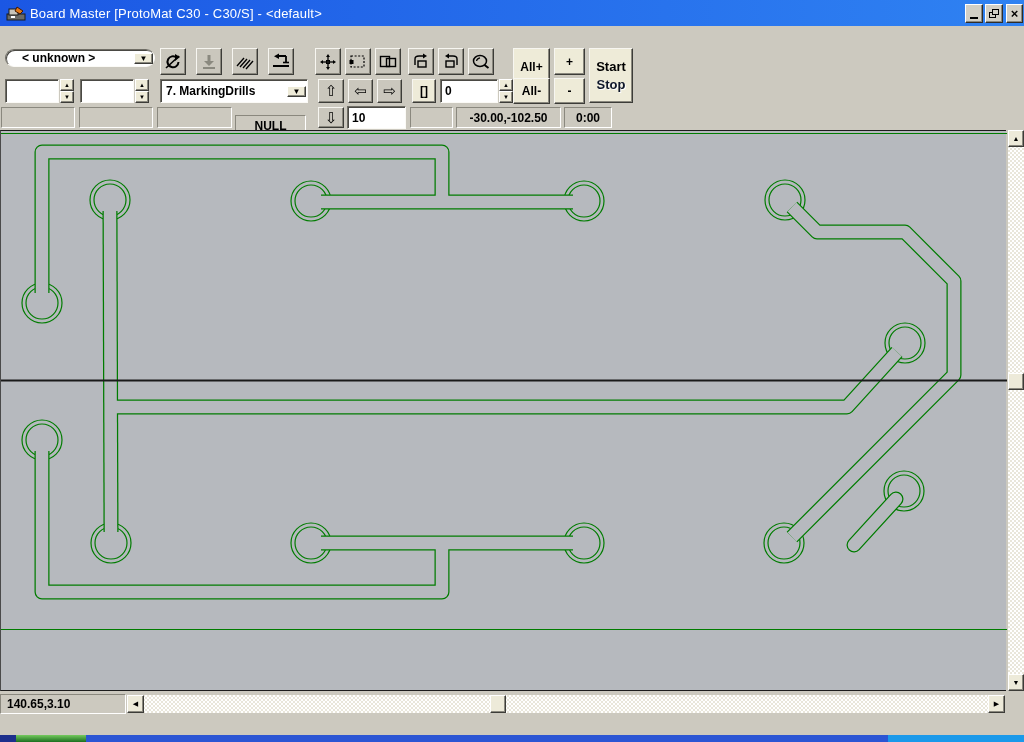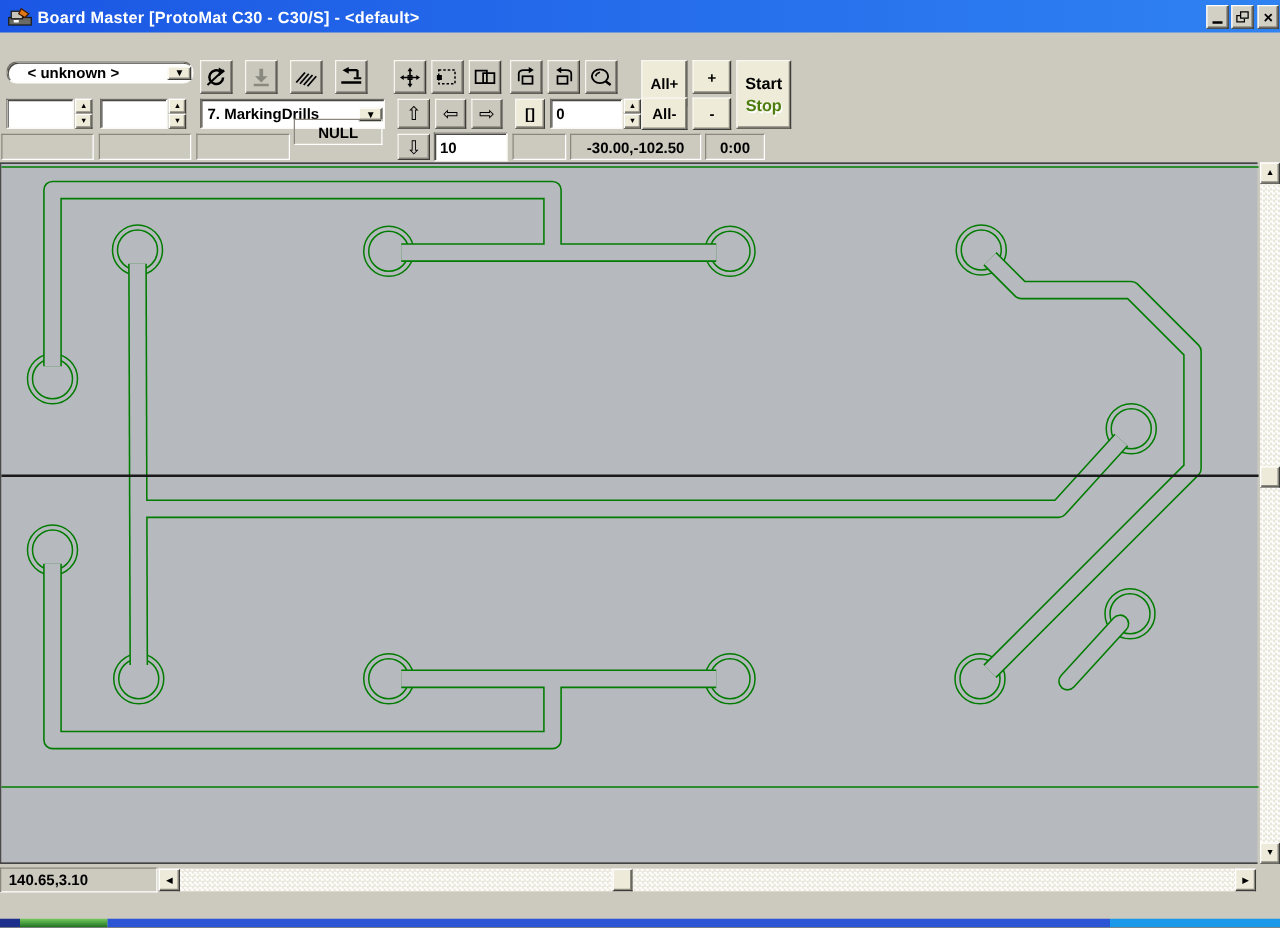--- a/index.html
+++ b/index.html
@@ -1,21 +1,21 @@
 <!DOCTYPE html>
 <html><head>
 <meta charset="utf-8">
 <style>
   html,body{margin:0;padding:0;background:#555;}
   *{box-sizing:border-box;font-family:"Liberation Sans",sans-serif;}
   .screen{position:relative;width:1024px;height:742px;background:#ccc9bf;overflow:hidden;}
   .abs{position:absolute;}
   
   .titlebar{left:0;top:0;width:1024px;height:26px;background:linear-gradient(90deg,#1b57e4,#2f82f2);display:flex;align-items:center;}
-  .title-text{color:#fff;font-weight:bold;font-size:13px;margin-left:6px;letter-spacing:.2px;}
+  .title-text{color:#fff;font-weight:normal;font-size:13px;margin-left:6px;letter-spacing:.2px;}
   .win-btn{top:4px;width:18px;height:19px;background:#d2cfc5;border-top:1px solid #fff;border-left:1px solid #fff;border-right:1px solid #2e2d2a;border-bottom:1px solid #2e2d2a;box-shadow:inset -1px -1px 0 #8a887e;display:flex;align-items:center;justify-content:center;cursor:pointer;}
   .min-glyph{width:8px;height:2px;background:#000;margin-top:9px;}
   .restore-glyph{position:relative;width:10px;height:9px;}
   .restore-glyph i{position:absolute;border:1px solid #000;background:#d2cfc5;width:7px;height:6px;display:block;}
   .restore-glyph i.b{left:0;top:3px;}
   .restore-glyph i.f{left:3px;top:0;}
   .close-glyph{font-weight:bold;font-size:13px;line-height:10px;color:#000;}
   
   .menubar{left:0;top:26px;width:1024px;height:21px;background:#ccc9bf;border-bottom:1px solid #b5b2a8;}
   .mi{position:absolute;top:3px;font-size:12px;color:#000;cursor:pointer;}
@@ -29,21 +29,21 @@
   input.sunkfield{outline:none;}
   .combo{display:flex;}
   .combo .val{flex:1;}
   .combo-btn{width:19px;background:#eeebd8;border-top:1px solid #fff;border-left:1px solid #fff;border-right:1px solid #3c3c38;border-bottom:1px solid #3c3c38;box-shadow:inset -1px -1px 0 #8a887e;display:flex;align-items:center;justify-content:center;font-size:8px;cursor:pointer;margin:1px;}
   .spin{display:flex;flex-direction:column;}
   .spin .sb{flex:1;background:#eeebd8;border-top:1px solid #fff;border-left:1px solid #fff;border-right:1px solid #3c3c38;border-bottom:1px solid #3c3c38;box-shadow:inset -1px -1px 0 #8a887e;font-size:6px;line-height:5px;display:flex;align-items:center;justify-content:center;cursor:pointer;}
   .panel{border:1px solid;border-color:#8a887e #fff #fff #8a887e;display:flex;align-items:center;justify-content:center;font-weight:bold;font-size:12px;color:#000;}
   .navarrow{font-size:15px;font-weight:normal;color:#000;}
   .startstop{flex-direction:column;gap:3px;}
   .startstop .start{font-weight:bold;font-size:13px;color:#000;}
-  .startstop .stop{font-weight:bold;font-size:13px;color:#4d7c0f;text-shadow:1px 1px 0 #fff;}
+  .startstop .stop{font-weight:bold;font-size:13px;color:#0f172a;text-shadow:1px 1px 0 #fff;}
   
   .canvas{left:0;top:130px;width:1006px;height:561px;background:#b6b9be;border-top:1px solid #1c1c1c;border-left:1px solid #4a4a4a;border-bottom:1px solid #1c1c1c;cursor:crosshair;}
   .ring{fill:none;stroke:#007c00;stroke-width:1.2;}
   .ch-green{fill:none;stroke:#007c00;stroke-width:15;stroke-linejoin:round;}
   .ch-bg{fill:none;stroke:#b6b9be;stroke-width:12.5;stroke-linejoin:round;}
   .thin-green{stroke:#007c00;stroke-width:1.2;}
   .divider{stroke:#1a1a1a;stroke-width:2;}
   
   .track{background:#f1efe4;background-image:conic-gradient(#fff 25%,#e9e6da 0 50%,#fff 0 75%,#e9e6da 0);background-size:4px 4px;}
   .sc-btn{background:#edead9;border-top:1px solid #fff;border-left:1px solid #fff;border-right:1px solid #3c3c38;border-bottom:1px solid #3c3c38;box-shadow:inset -1px -1px 0 #8a887e;display:flex;align-items:center;justify-content:center;font-size:7px;color:#000;cursor:pointer;}
@@ -217,21 +217,21 @@
     <div class="abs btn cream" style="left:513px;top:31px;width:37px;height:26px;">
         <b>All-</b>
       </div>
     <div class="abs btn cream" style="left:554px;top:31px;width:31px;height:26px;">
         <b>-</b>
       </div>
 
     <div class="abs panel" style="left:1px;top:60px;width:74px;height:21px;"></div>
     <div class="abs panel" style="left:79px;top:60px;width:74px;height:21px;"></div>
     <div class="abs panel" style="left:157px;top:60px;width:75px;height:21px;"></div>
-    <div class="abs panel" style="left:235px;top:48px;width:71px;height:21px;text-align:right;">
+    <div class="abs panel" style="left:235px;top:68px;width:71px;height:21px;text-align:right;">
         <span>NULL</span>
       </div>
 
     <div class="abs btn" style="left:318px;top:60px;width:26px;height:21px;">
         <span class="navarrow">⇩</span>
       </div>
     <input class="abs sunkfield" style="left: 347px; top: 59px; width: 59px; height: 23px;" value="10">
 
     <div class="abs panel" style="left:410px;top:60px;width:43px;height:21px;"></div>
     <div class="abs panel" style="left:456px;top:60px;width:105px;height:21px;">

